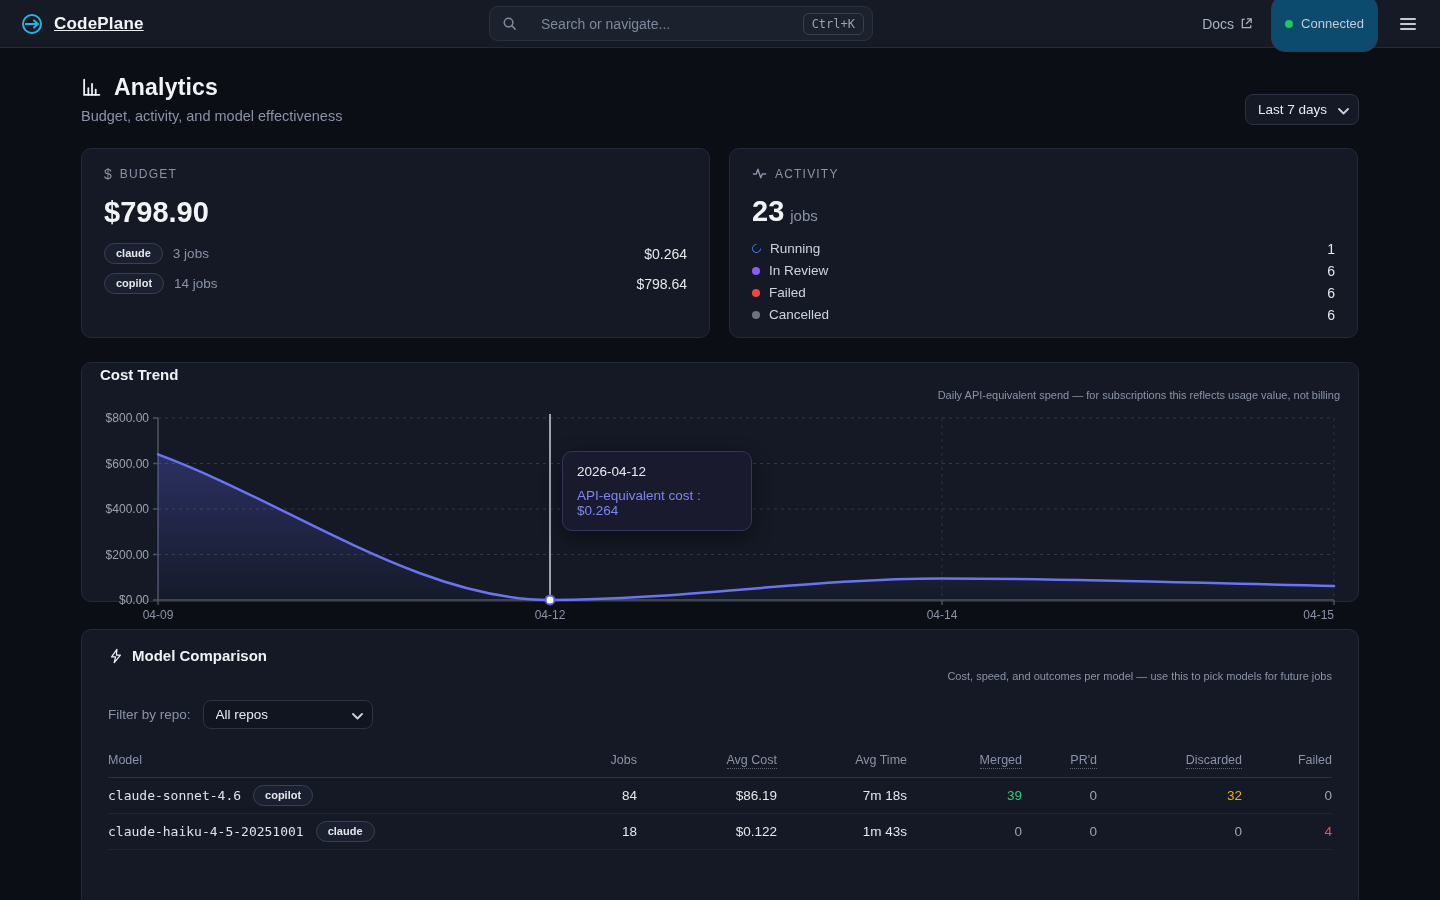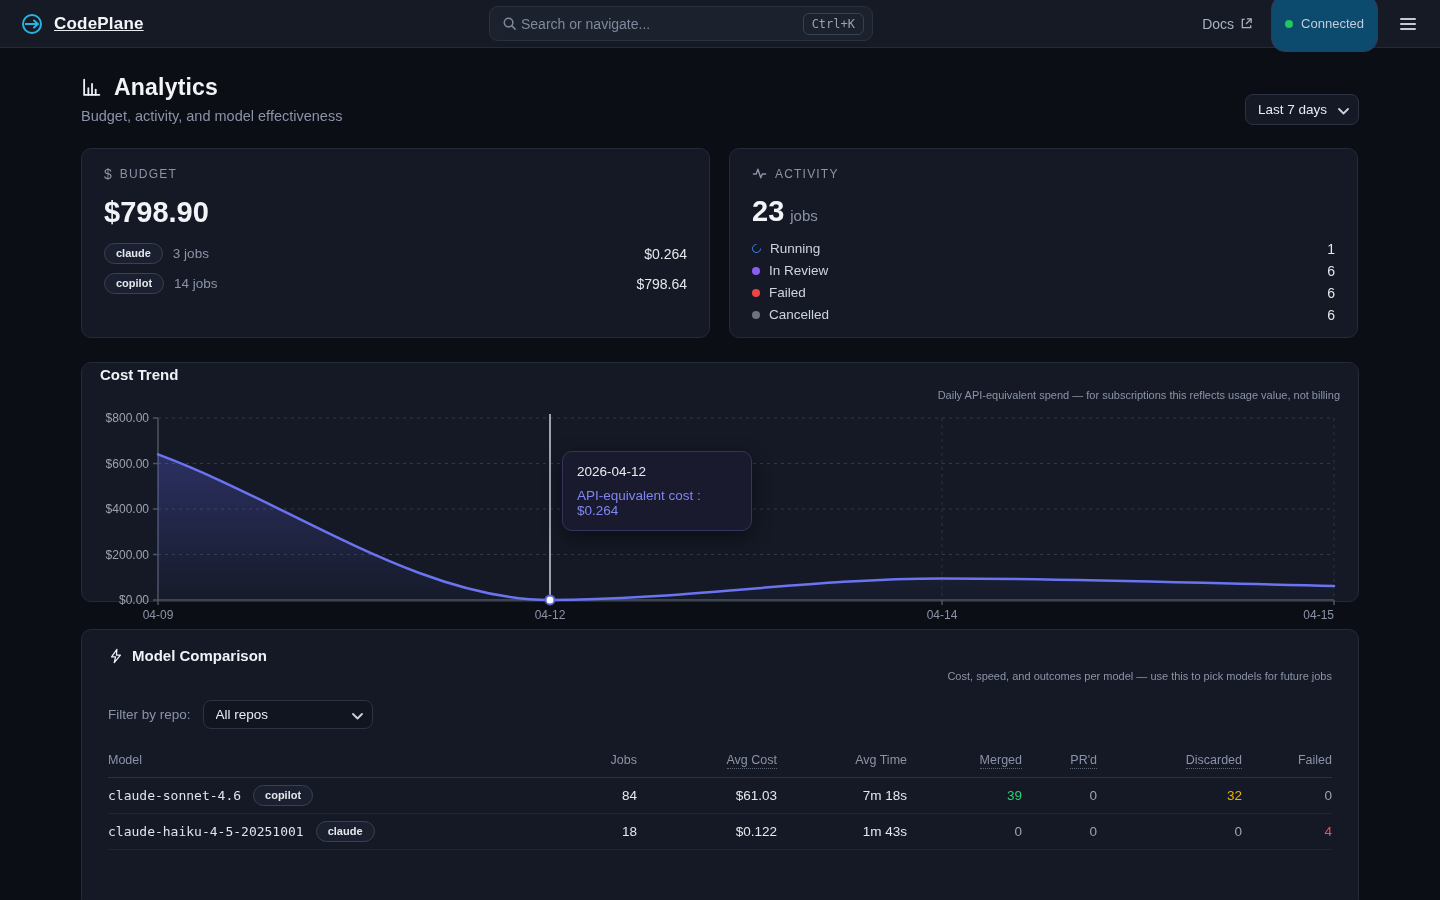--- a/index.html
+++ b/index.html
@@ -14,21 +14,21 @@
   
   .navbar {
     height:48px; background:#151a24; border-bottom:1px solid #232a38;
     display:flex; align-items:center; padding:0 20px; gap:16px;
   }
   .brand { display:flex; align-items:center; gap:10px; width:330px;text-decoration:underline; }
   .brand-name { font-size:17px; font-weight:bold; color:#f2f4f8; letter-spacing:.2px; }
   .search-box {
     flex:0 0 384px; margin-left:123px;
     height:35px; background:#1b212d; border:1px solid #2a3240; border-radius:9px;
-    display:flex; align-items:center; padding:0 8px 0 12px; gap:4px;
+    display:flex; align-items:center; padding:0 8px 0 12px; gap:24px;
   }
   .search-box input {
     flex:1; background:transparent; border:none; outline:none;
     color:#d4dae4; font-size:14px; font-family:"Liberation Sans",sans-serif;
   }
   .search-box input::placeholder { color:#7e899c; }
   kbd.shortcut {
     font-family:"DejaVu Sans Mono","Liberation Mono",monospace; font-size:12px;
     color:#98a2b3; border:1px solid #39414f; border-radius:6px; padding:3px 8px;
     background:#1b212d;
@@ -341,21 +341,21 @@
           <div class="cell num"><span class="dotted">Discarded</span></div>
           <div class="cell num"><span>Failed</span></div>
         </div>
       <div id="mc-body">
           <div class="mc-grid mc-row">
             <div class="model-cell">
               <span class="model-name">claude-sonnet-4.6</span>
               <span class="pill">copilot</span>
             </div>
             <div class="num">84</div>
-            <div class="num">$61.03</div>
+            <div class="num">$86.19</div>
             <div class="num">7m 18s</div>
             <div class="num" style="color: rgb(46, 204, 113);">39</div>
             <div class="num" style="color: rgb(156, 163, 175);">0</div>
             <div class="num" style="color: rgb(234, 179, 8);">32</div>
             <div class="num" style="color: rgb(156, 163, 175);">0</div>
           </div>
           <div class="mc-grid mc-row">
             <div class="model-cell">
               <span class="model-name">claude-haiku-4-5-20251001</span>
               <span class="pill">claude</span>

